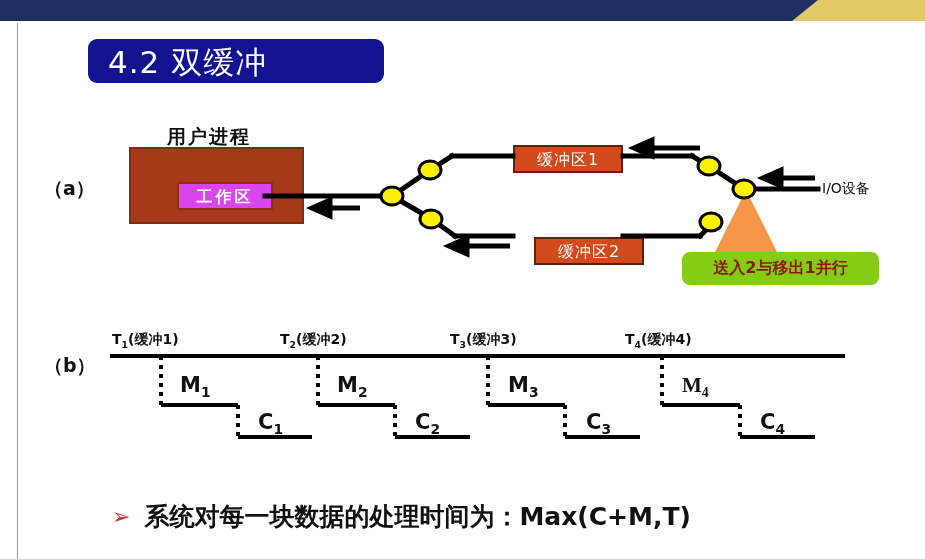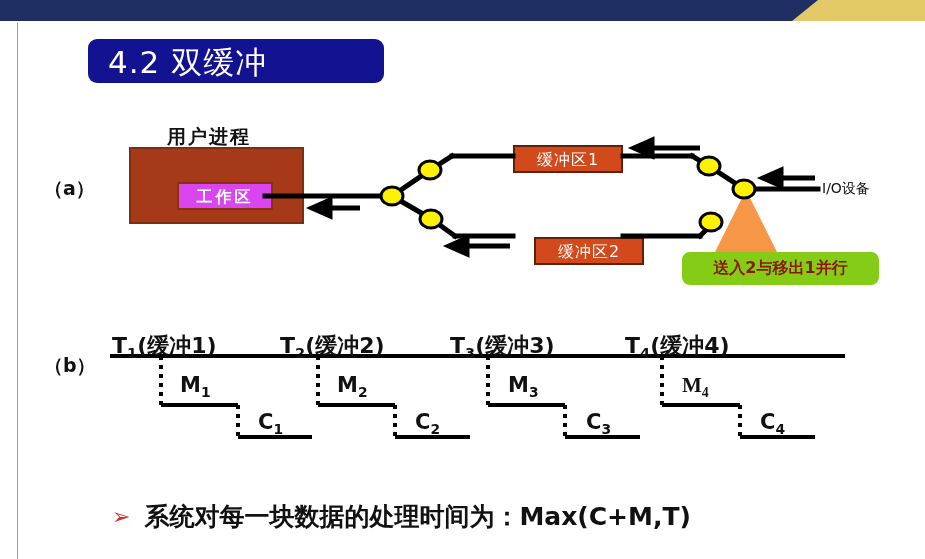--- a/index.html
+++ b/index.html
@@ -159,21 +159,21 @@
   }
 
   
   .t-label, .mc-label {
     position: absolute;
     font-size: 19px;
     font-weight: bold;
     color: #111111;
     white-space: nowrap;
   }
-  .t-label { font-size: 22px; }
+  .t-label { font-size: 14px; }
   .mc-label { font-size: 21px; }
   .sub {
     font-size: 0.66em;
     vertical-align: sub;
   }
 
   
   .bullet-row {
     position: absolute;
     left: 112px; top: 500px;

